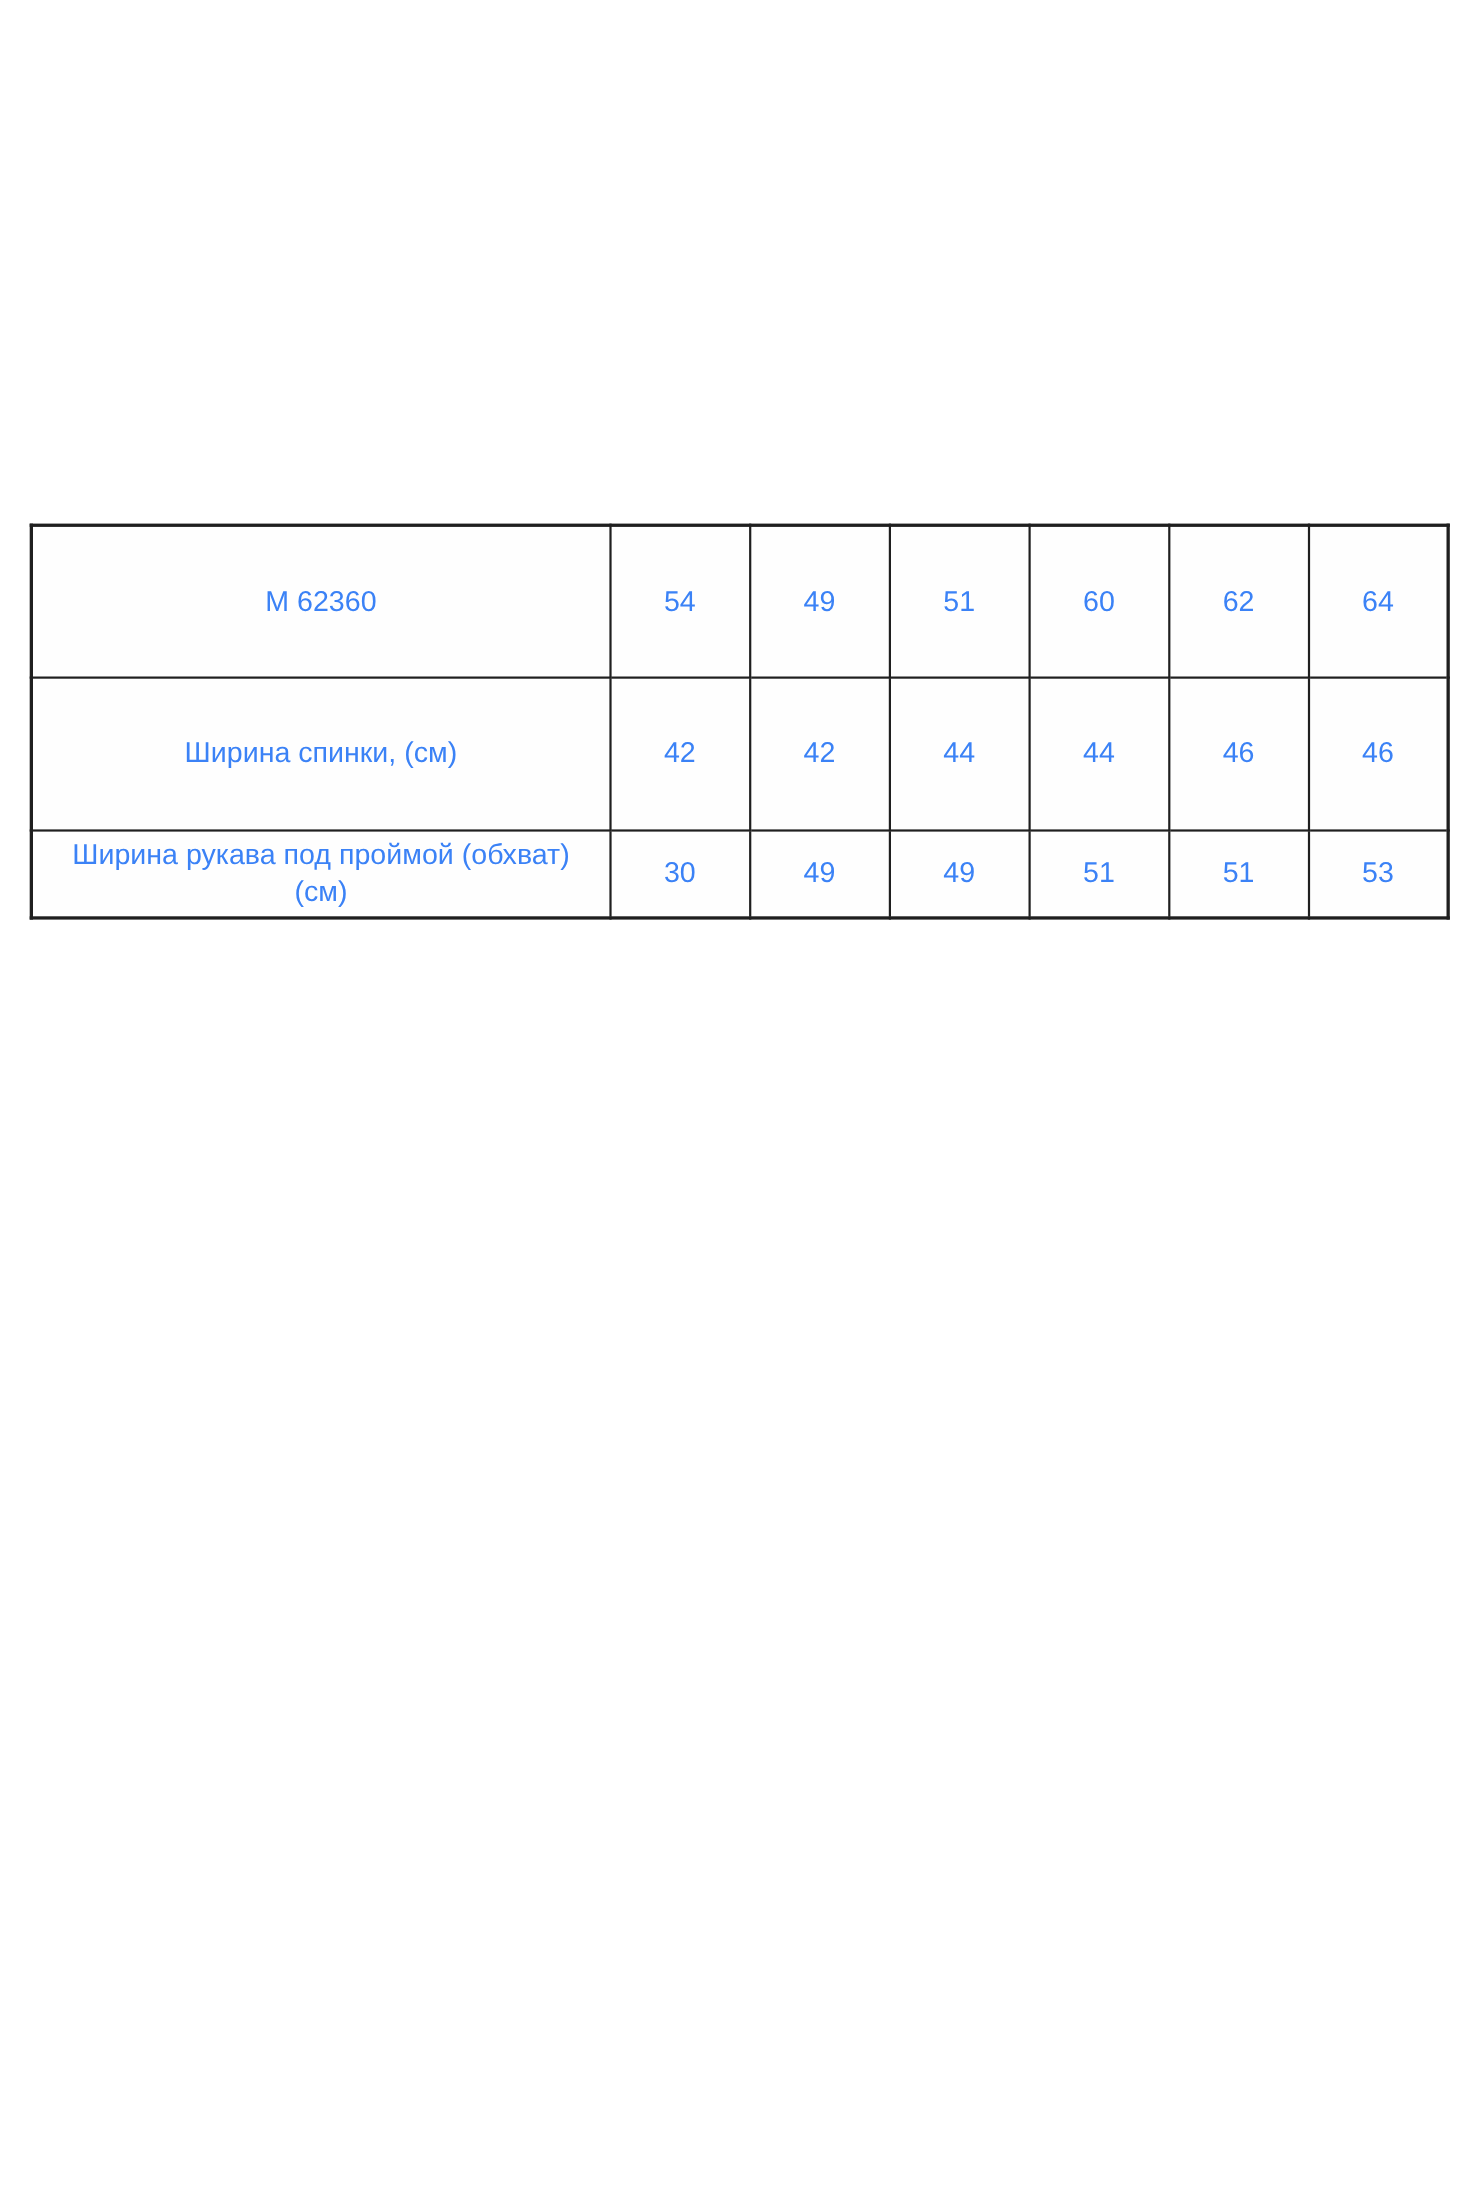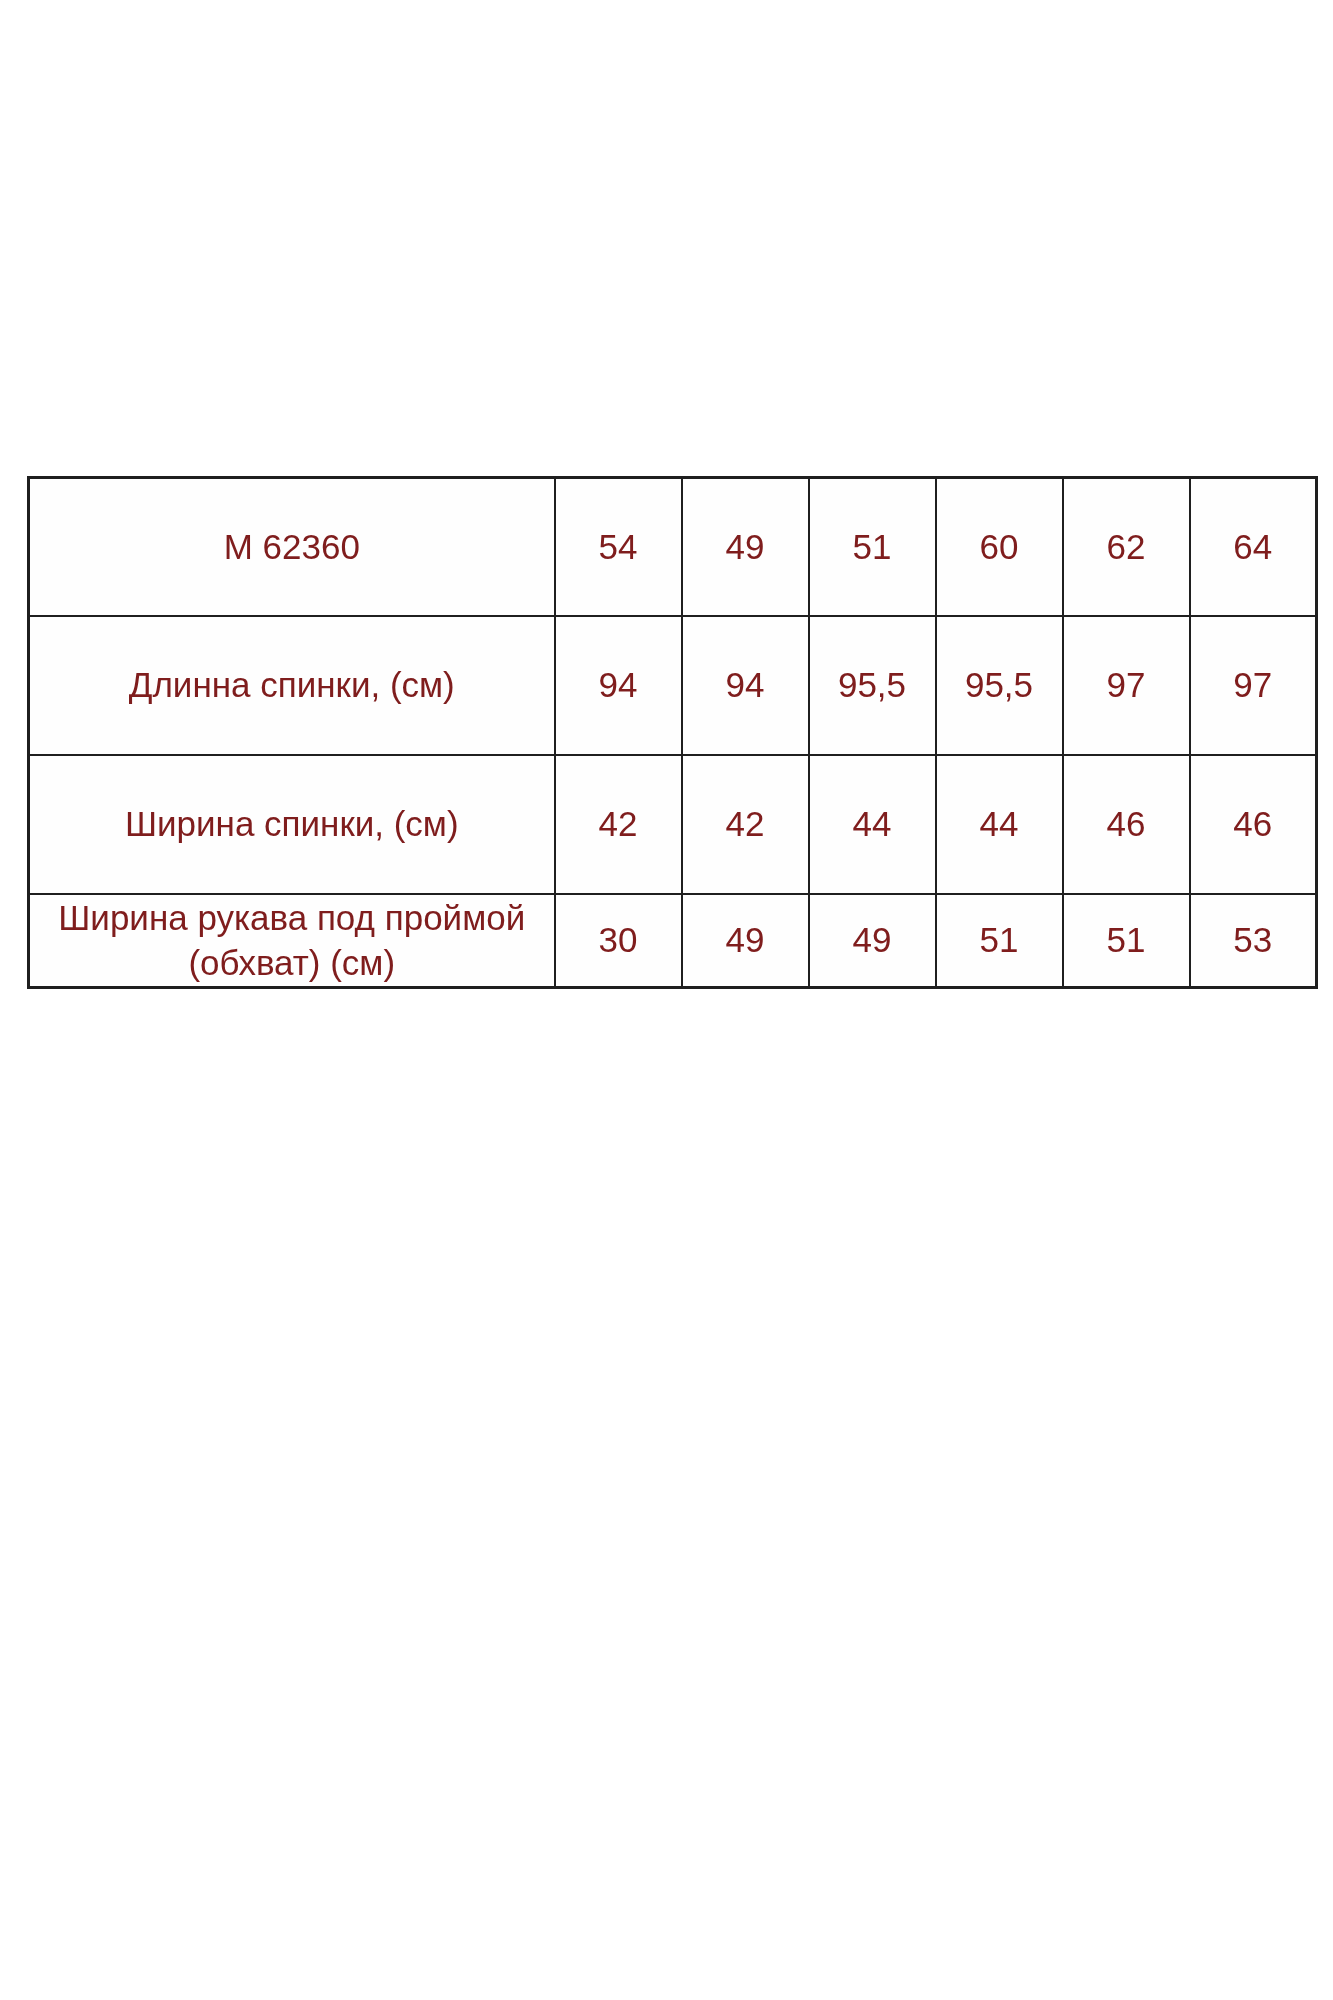--- a/index.html
+++ b/index.html
@@ -25,23 +25,23 @@
     table-layout: fixed;
     width: 1287px;
     background: #fefefe;
     border: 3px solid #1f1f1f;
   }
   table.size-chart td, table.size-chart th {
     border: 2px solid #1f1f1f;
     text-align: center;
     vertical-align: middle;
     padding: 0 10px;
-    font-size: 35px;
+    font-size: 26px;
     font-weight: 400;
-    color: #7f1d1d;
+    color: #3b82f6;
     line-height: 1.3;
     overflow: hidden;
   }
   tr.r-head   { height: 138px; }
   tr.r-std    { height: 139px; }
   tr.r-shldr  { height: 126px; }
   tr.r-sleeve { height: 141px; }
   tr.r-last   { height: 80px;  }
   th.model-cell {
     font-size: 34px;
@@ -73,29 +73,20 @@
         <tr class="r-head">
       <th class="model-cell">М 62360</th>
       <th class="size-cell">54</th>
       <th class="size-cell">49</th>
       <th class="size-cell">51</th>
       <th class="size-cell">60</th>
       <th class="size-cell">62</th>
       <th class="size-cell">64</th>
     </tr>
 
-    <tr class="r-std">
-      <td class="label-cell">Длинна спинки, (см)</td>
-      <td class="value-cell">94</td>
-      <td class="value-cell">94</td>
-      <td class="value-cell">95,5</td>
-      <td class="value-cell">95,5</td>
-      <td class="value-cell">97</td>
-      <td class="value-cell">97</td>
-    </tr>
 
     <tr class="r-std">
       <td class="label-cell">Ширина спинки, (см)</td>
       <td class="value-cell">42</td>
       <td class="value-cell">42</td>
       <td class="value-cell">44</td>
       <td class="value-cell">44</td>
       <td class="value-cell">46</td>
       <td class="value-cell">46</td>
     </tr>

